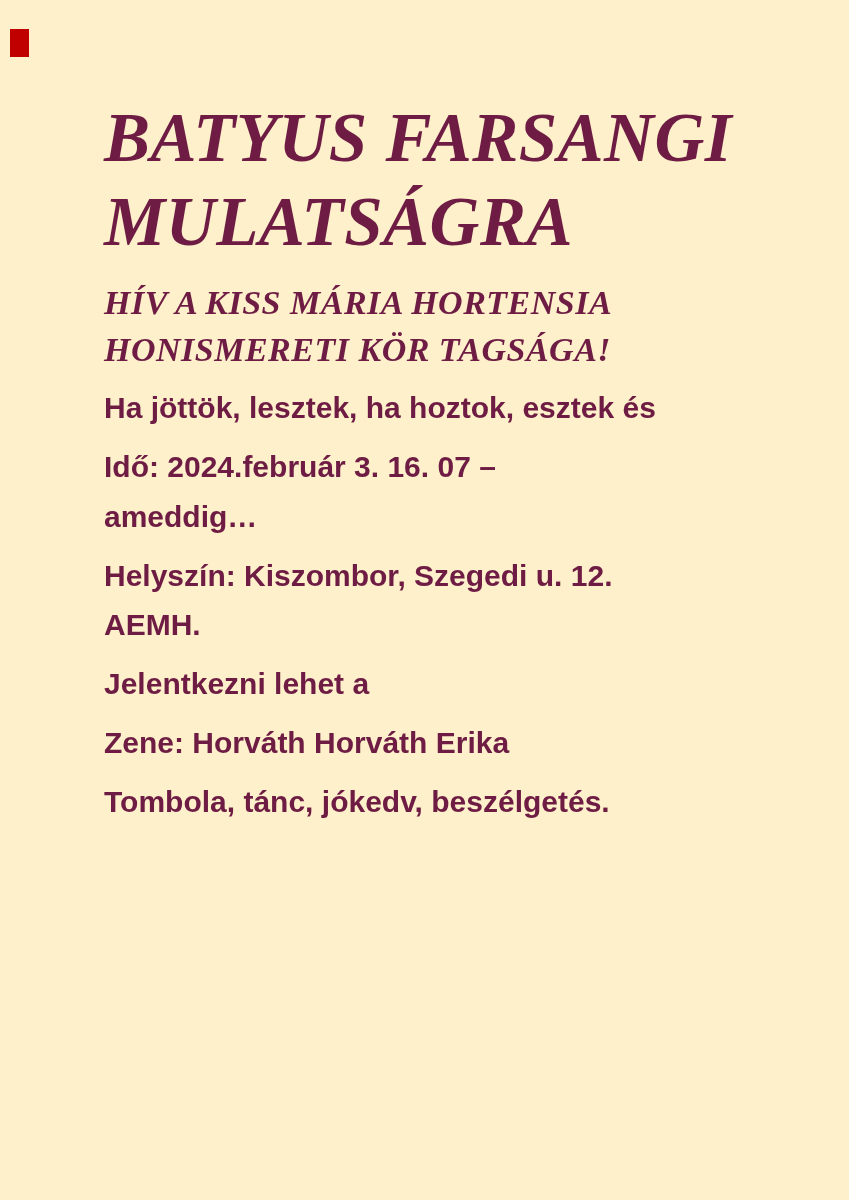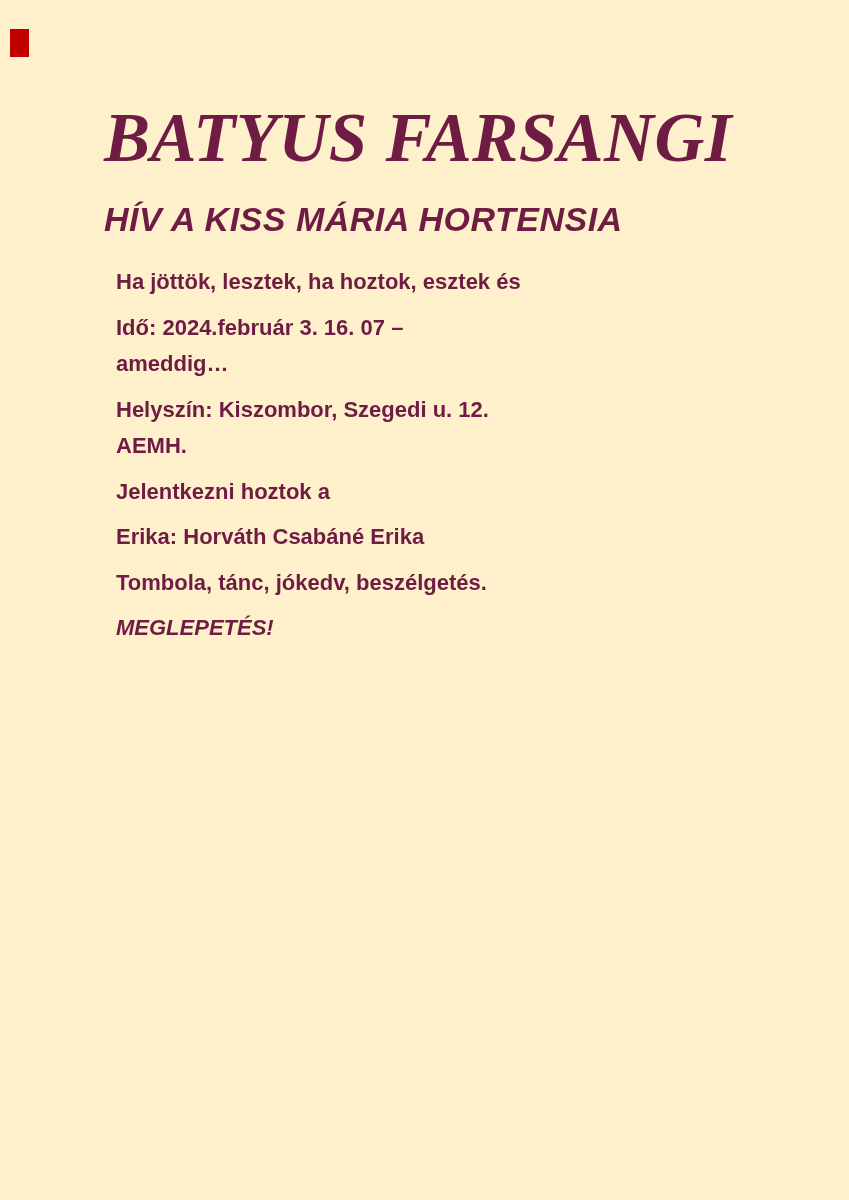--- a/index.html
+++ b/index.html
@@ -35,38 +35,37 @@
     font-weight: bold;
     font-style: italic;
     font-size: 69px;
     line-height: 1.22;
     color: var(--maroon);
     letter-spacing: 0.5px;
     margin-bottom: 16px;
   }
   .title span { display: block; }
   .subtitle {
-    font-family: Liberation Sans, sans-serif;
+    font-family: Liberation Serif, serif;
     font-weight: bold;
     font-style: italic;
     font-size: 34px;
     line-height: 1.38;
     color: var(--maroon);
     letter-spacing: 0.5px;
-    margin-bottom: 21px;
+    margin-bottom: 9px;
   }
   .subtitle span { display: block; }
   .para {
     font-family: "Liberation Sans", sans-serif;
     font-weight: bold;
-    font-size: 22px;
+    font-size: 30px;
     line-height: 1.66;
     color: var(--maroon);
     margin-bottom: 9px;
-    margin-left: 12px;
   }
   .para .line { display: block; }
   .para.italic { font-style: italic; }
   .email-link {
     color: var(--blue);
     font-weight: bold;
     text-decoration: underline;
     text-decoration-thickness: 3px;
     text-underline-offset: 5px;
     cursor: pointer;
@@ -86,50 +85,49 @@
 </style>
 </head>
 <body>
 
 <div class="flyer">
 
   <div class="corner-mark"></div>
 
   <h1 class="title">
     <span>BATYUS FARSANGI</span>
+    <span>MULATSÁGRA</span>
   </h1>
 
   <h2 class="subtitle">
     <span>HÍV A KISS MÁRIA HORTENSIA</span>
+    <span>HONISMERETI KÖR TAGSÁGA!</span>
   </h2>
 
   <p class="para">
     <span class="line">Ha jöttök, lesztek, ha hoztok, esztek és</span>
   </p>
 
   <p class="para">
     <span class="line">Idő: 2024.február 3. 16. 07 –</span>
     <span class="line">ameddig…</span>
   </p>
 
   <p class="para">
     <span class="line">Helyszín: Kiszombor, Szegedi u. 12.</span>
     <span class="line">AEMH.</span>
   </p>
 
   <p class="para">
-    <span class="line">Jelentkezni hoztok a</span>
+    <span class="line">Jelentkezni lehet a</span>
   </p>
 
   <p class="para">
-    <span class="line">Erika: Horváth Csabáné Erika</span>
+    <span class="line">Zene: Horváth Horváth Erika</span>
   </p>
 
   <p class="para">
     <span class="line">Tombola, tánc, jókedv, beszélgetés.</span>
   </p>
 
-  <p class="para italic">
-    <span class="line">MEGLEPETÉS!</span>
-  </p>
 
 
 </div>
 
 </body></html>

